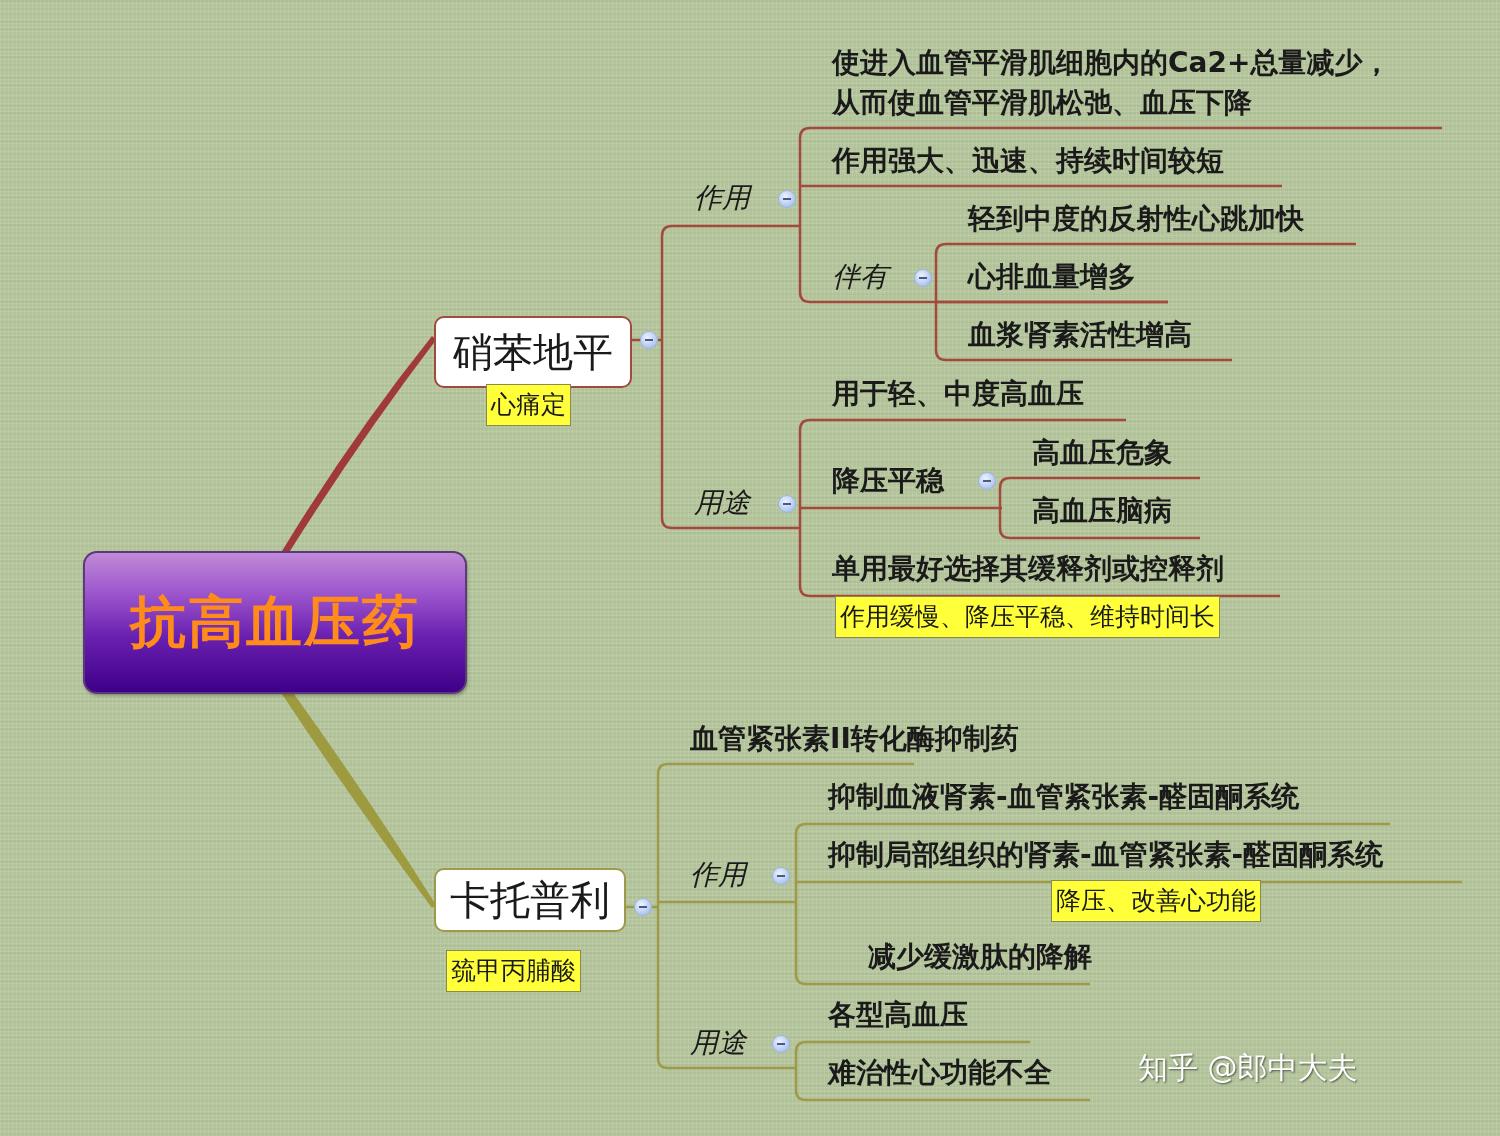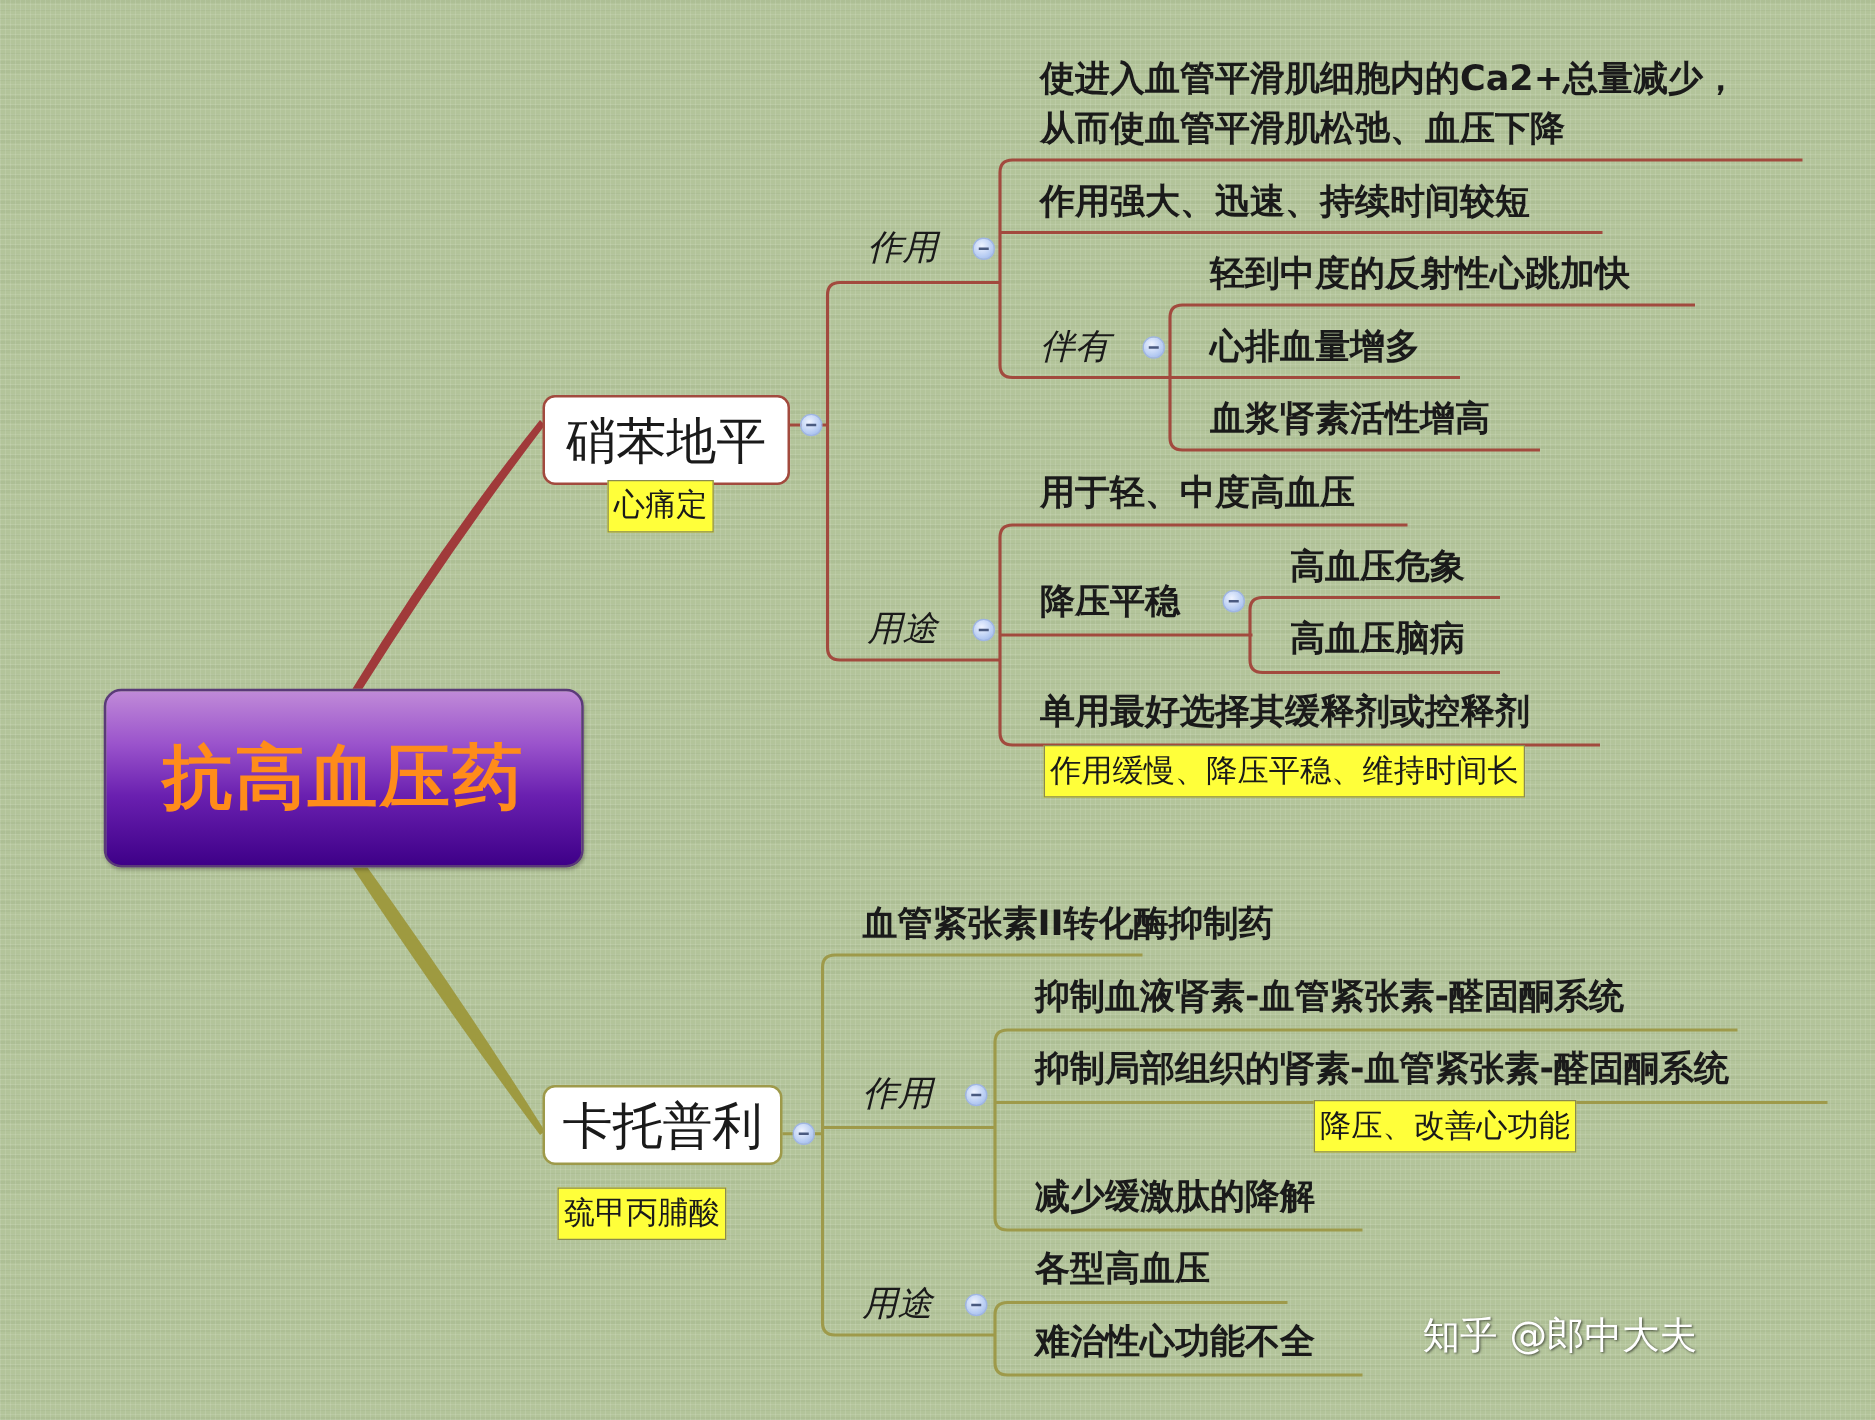--- a/index.html
+++ b/index.html
@@ -124,20 +124,20 @@
 <div class="note" style="left:446px;top:950px;font-family:Liberation Serif, serif;">巯甲丙脯酸</div>
 <div class="toggle" style="left:634px;top:898px;"></div>
 
 <div class="t" style="left:690px;top:722px;">血管紧张素II转化酶抑制药</div>
 
 <div class="t norm" style="left:690px;top:858px;">作用</div>
 <div class="toggle" style="left:772px;top:867px;"></div>
 <div class="t" style="left:828px;top:780px;">抑制血液肾素-血管紧张素-醛固酮系统</div>
 <div class="t" style="left:828px;top:838px;">抑制局部组织的肾素-血管紧张素-醛固酮系统</div>
 <div class="note" style="left:1051px;top:880px;">降压、改善心功能</div>
-<div class="t" style="left:828px;top:940px;text-align:center;">减少缓激肽的降解</div>
+<div class="t" style="left:868px;top:940px;text-align:center;">减少缓激肽的降解</div>
 
 <div class="t norm" style="left:690px;top:1026px;">用途</div>
 <div class="toggle" style="left:772px;top:1035px;"></div>
 <div class="t" style="left:828px;top:998px;">各型高血压</div>
 <div class="t" style="left:828px;top:1056px;">难治性心功能不全</div>
 
 <div class="watermark">知乎 @郎中大夫</div>
 
 </body></html>

